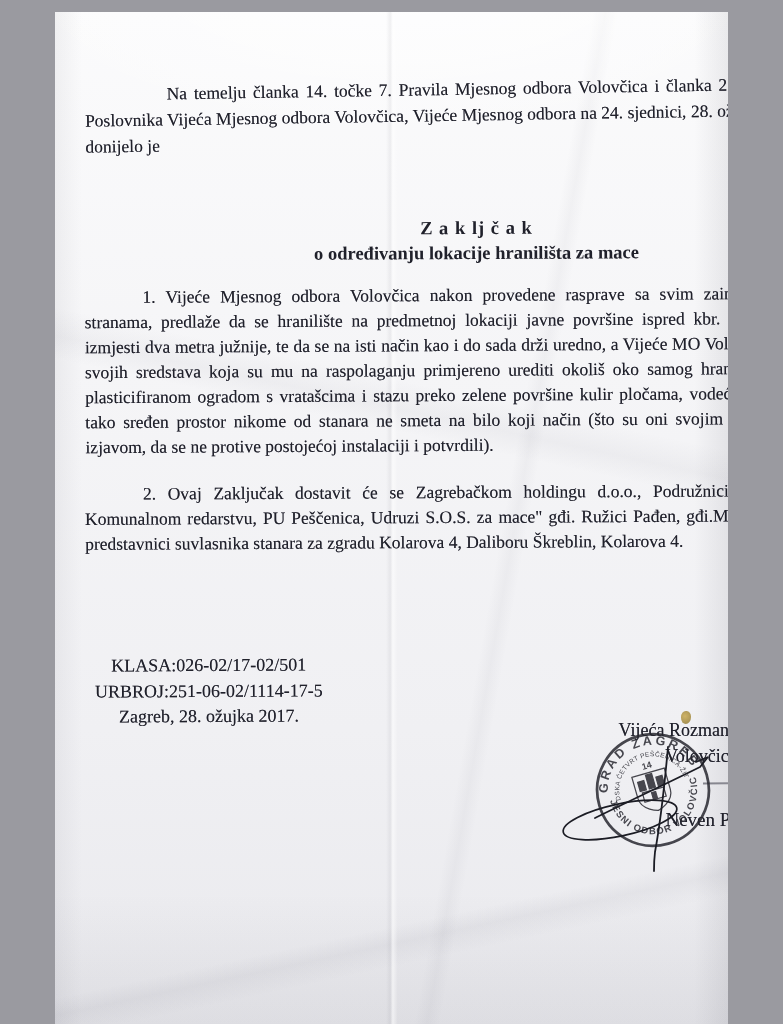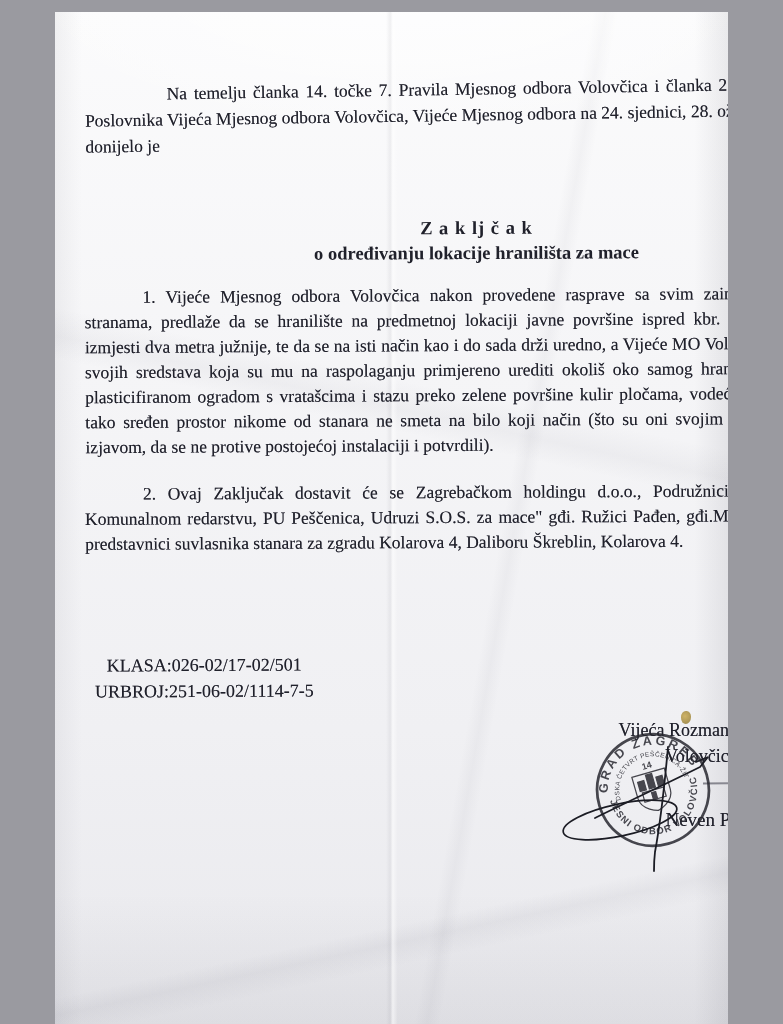--- a/index.html
+++ b/index.html
@@ -99,21 +99,22 @@
   <div class="titleblock">
     <div class="title">Z a k lj č a k</div>
     <div class="subtitle">o određivanju lokacije hranilišta za mace</div>
   </div>
 
   <p class="body p1">1. Vijeće Mjesnog odbora Volovčica nakon provedene rasprave sa svim zainteresiranim stranama, predlaže da se hranilište na predmetnoj lokaciji javne površine ispred kbr. Kolarova 4 izmjesti dva metra južnije, te da se na isti način kao i do sada drži uredno, a Vijeće MO Volovčica će iz svojih sredstava koja su mu na raspolaganju primjereno urediti okoliš oko samog hranilišta panel plasticifiranom ogradom s vratašcima i stazu preko zelene površine kulir pločama, vodeći računa da tako sređen prostor nikome od stanara ne smeta na bilo koji način (što su oni svojim potpisima i izjavom, da se ne protive postojećoj instalaciji i potvrdili).</p>
   <p class="body p2">2. Ovaj Zaključak dostavit će se Zagrebačkom holdingu d.o.o., Podružnici Zrinjevac, Komunalnom redarstvu, PU Peščenica, Udruzi S.O.S. za mace" gđi. Ružici Pađen, gđi.Mili Rozman, predstavnici suvlasnika stanara za zgradu Kolarova 4, Daliboru Škreblin, Kolarova 4.</p>
 
   <div class="refblock">
     <div>KLASA:026-02/17-02/501</div>
-    <div>URBROJ:251-06-02/1114-7-5</div>
+    <div>URBROJ:251-06-02/1114-17-5</div>
+    <div>Zagreb, 28. ožujka 2017.</div>
   </div>
 
   <div class="sigblock">
     <div>Vijeća Rozman odbora</div>
     <div>Volovčica</div>
   </div>
 
   <div class="sigline"></div>
   <div class="signame">Neven Peša</div>
 

